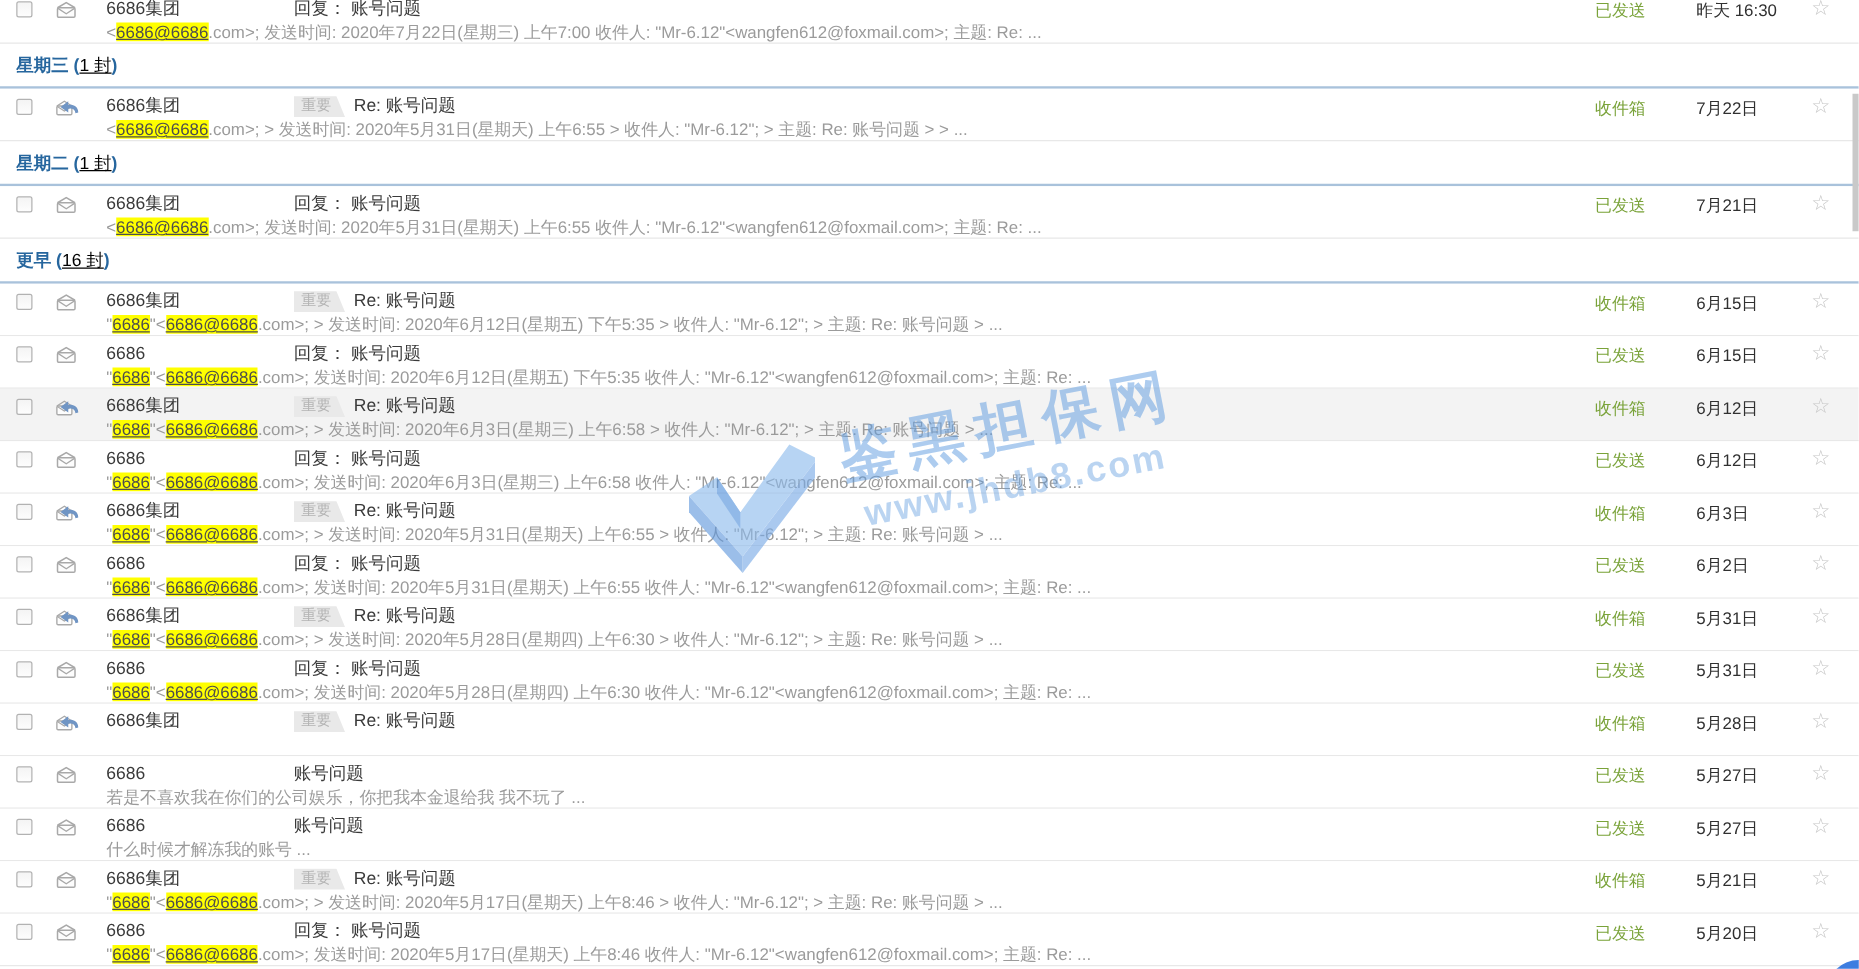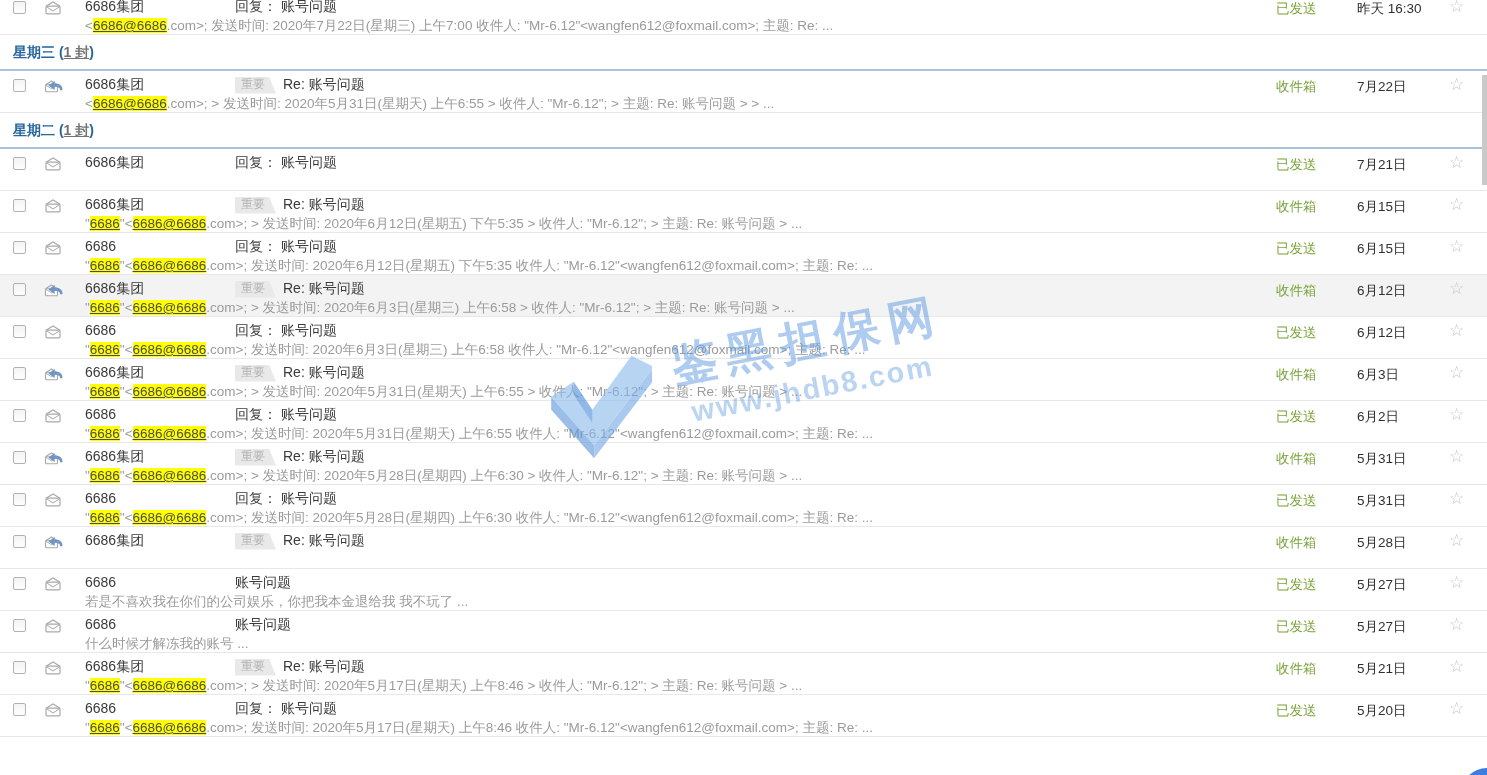--- a/index.html
+++ b/index.html
@@ -11,21 +11,21 @@
   }
   .mail-list { margin-top:-7px; }
 
   
   .section-header {
     padding:9px 0 8px 13px; font-size:14px; color:#26669e;
     border-bottom:2px solid #a9c2db; line-height:17px;
   }
   .sec-title { font-weight:bold; }
   .sec-paren { font-weight:bold; }
-  .sec-count-link { color:#737373; text-decoration:underline; font-weight:bold; cursor:pointer; }
+  .sec-count-link { color:#000000; text-decoration:underline; font-weight:normal; cursor:pointer; }
 
   
   .email-row {
     display:flex; align-items:flex-start; height:42px;
     border-bottom:1px solid #e8e8e8; position:relative; background:#fff;
   }
   .email-row.selected { background:#f3f3f3; }
 
   .cb-col { width:44px; flex:none; padding:8px 0 0 13px; }
   .checkbox {
@@ -143,25 +143,27 @@
               <rect x="2" y="5.2" width="14" height="7.6" rx="1" fill="#fdfdfd" stroke="#a9a9a9" stroke-width="1.2"></rect>
               <path d="M2.4 5.7 L9 10 L15.6 5.7" fill="none" stroke="#a9a9a9" stroke-width="1"></path>
             </svg></span></div>
         <div class="main-col">
           <div class="line1">
             <span class="sender">6686集团</span>
             <span class="subject-wrap">
               <span class="subject">回复： 账号问题</span>
             </span>
           </div>
+          <div class="line2"><span>&lt;</span><span class="hl">6686@6686</span><span>.com&gt;; 发送时间: 2020年5月31日(星期天) 上午6:55 收件人: "Mr-6.12"&lt;wangfen612@foxmail.com&gt;; 主题: Re: ...</span></div>
         </div>
         <div class="status-col"><span>已发送</span></div>
         <div class="date-col"><span>7月21日</span></div>
         <div class="star-col"><span>☆</span></div>
       </div>
+      <div class="section-header"><span class="sec-title">更早 </span><span class="sec-paren">(</span><a class="sec-count-link">16 封</a><span class="sec-paren">)</span></div>
       <div class="email-row">
         <div class="cb-col">
           <div class="checkbox"></div>
         </div>
         <div class="icon-col"><span class="env-icon"><svg width="18" height="14" viewBox="0 0 18 14">
               <path d="M2 5.2 L9 1 L16 5.2" fill="none" stroke="#a9a9a9" stroke-width="1.2"></path>
               <rect x="2" y="5.2" width="14" height="7.6" rx="1" fill="#fdfdfd" stroke="#a9a9a9" stroke-width="1.2"></rect>
               <path d="M2.4 5.7 L9 10 L15.6 5.7" fill="none" stroke="#a9a9a9" stroke-width="1"></path>
             </svg></span></div>
         <div class="main-col">

